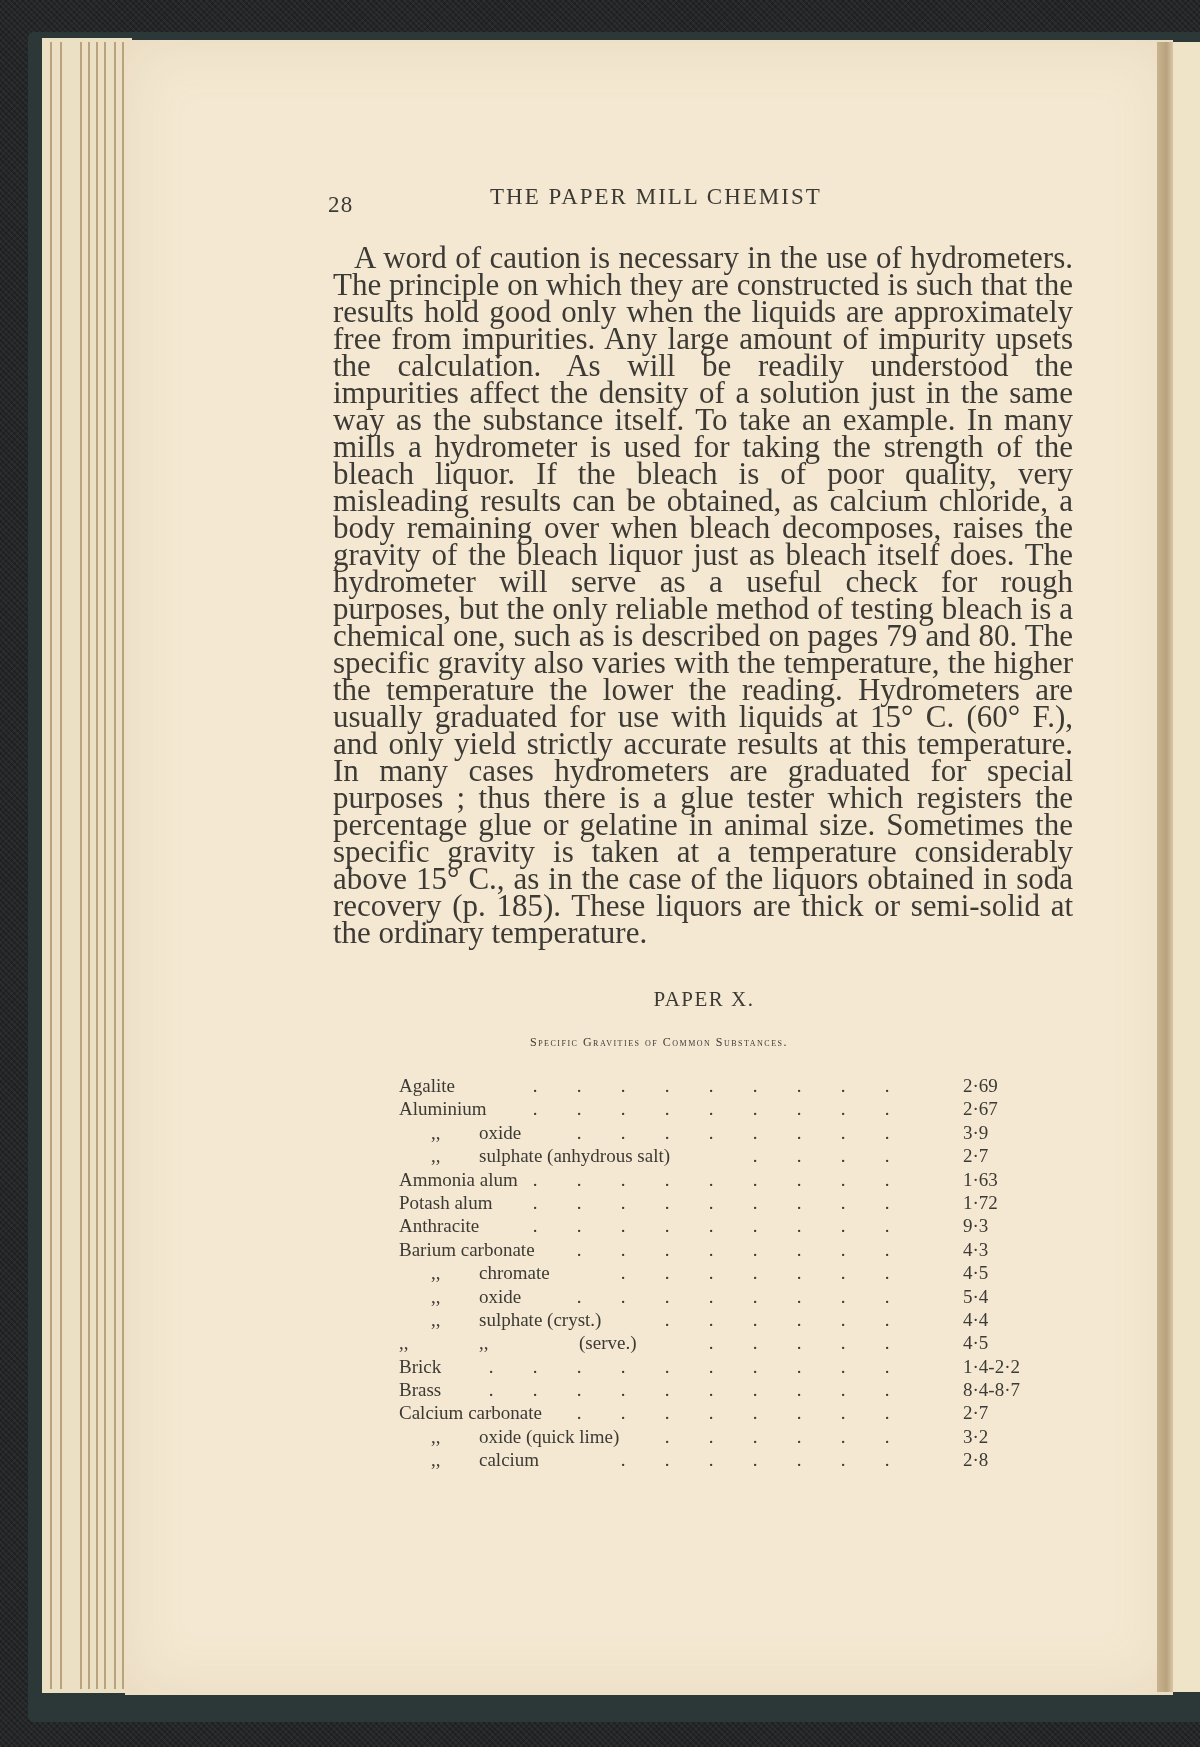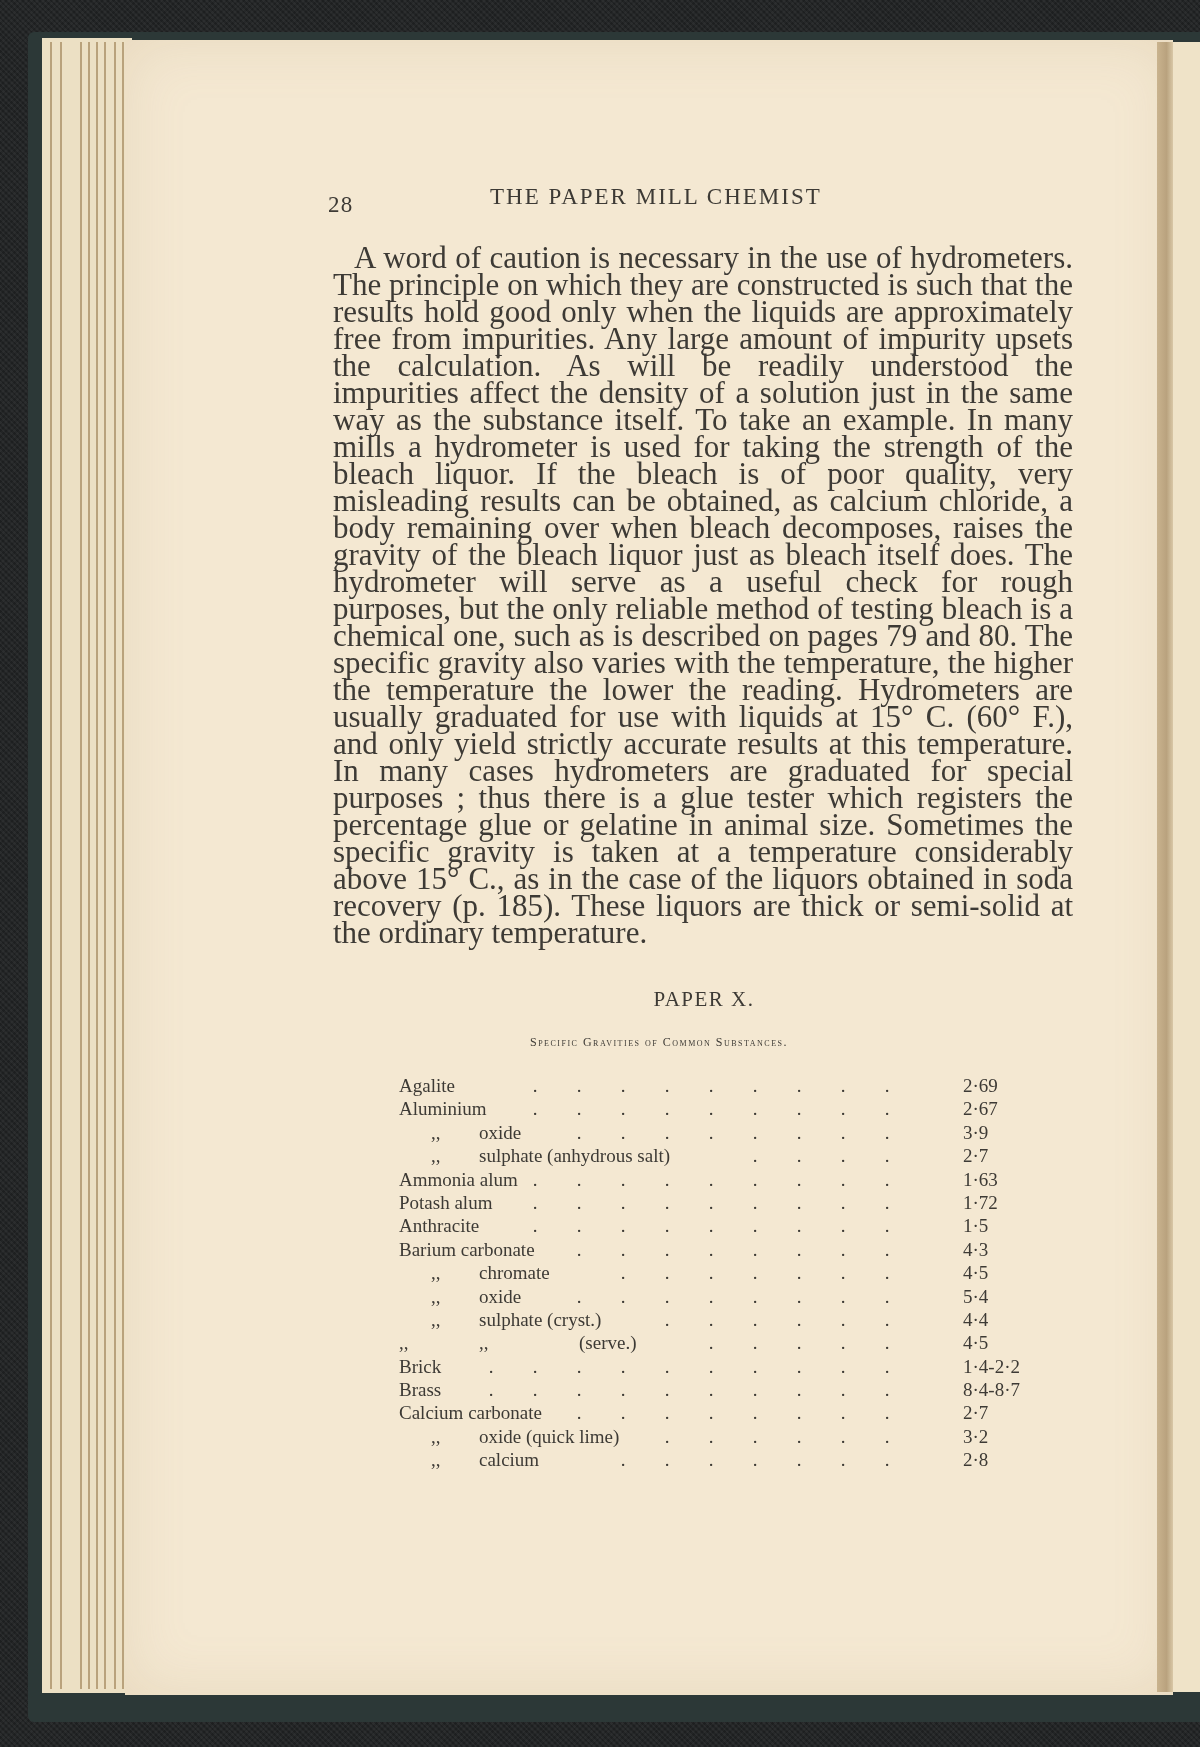--- a/index.html
+++ b/index.html
@@ -239,21 +239,21 @@
         <span class="value">1·63</span>
       </div>
       <div class="row">
         <div class="leaders"><span>.</span><span>.</span><span>.</span><span>.</span><span>.</span><span>.</span><span>.</span><span>.</span><span>.</span></div>
         <span class="name">Potash alum</span>
         <span class="value">1·72</span>
       </div>
       <div class="row">
         <div class="leaders"><span>.</span><span>.</span><span>.</span><span>.</span><span>.</span><span>.</span><span>.</span><span>.</span><span>.</span></div>
         <span class="name">Anthracite</span>
-        <span class="value">1·5</span>
+        <span class="value">9·3</span>
       </div>
       <div class="row">
         <div class="leaders"><span>.</span><span>.</span><span>.</span><span>.</span><span>.</span><span>.</span><span>.</span><span>.</span></div>
         <span class="name">Barium carbonate</span>
         <span class="value">4·3</span>
       </div>
       <div class="row sub">
         <div class="leaders"><span>.</span><span>.</span><span>.</span><span>.</span><span>.</span><span>.</span><span>.</span></div>
         <span class="ditto">,,</span>
         <span class="name">chromate</span>

